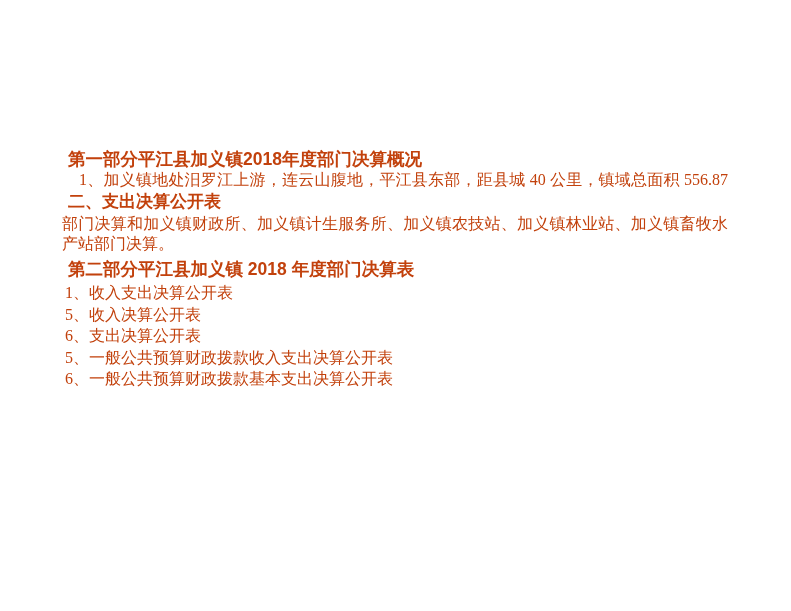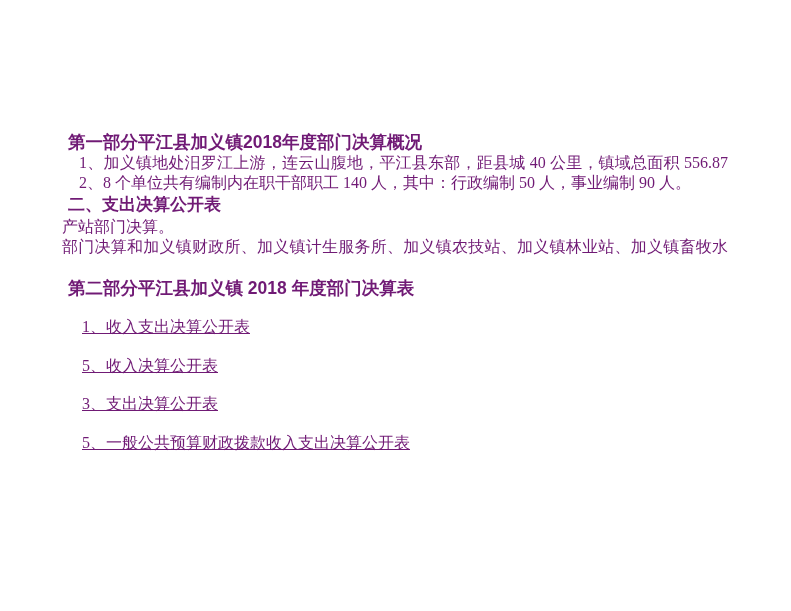--- a/index.html
+++ b/index.html
@@ -11,23 +11,23 @@
     overflow: hidden;
   }
   .page {
     position: absolute;
     inset: 0;
     background: #ffffff;
   }
   .doc {
     position: absolute;
     left: 62px;
-    top: 131px;
+    top: 148px;
     width: 666px;
-    color: #701a75;
+    color: #c2410c;
     font-family: "Liberation Serif", "DejaVu Serif", serif;
     font-size: 16px;
   }
   .heading {
     font-family: "Liberation Sans", "DejaVu Sans", sans-serif;
     font-weight: 700;
     padding-left: 6px;
   }
   .part-heading {
     font-size: 17.5px;
@@ -40,49 +40,48 @@
   .line {
     margin: 0;
     line-height: 20px;
   }
   .indent { text-indent: 17px; }
   .justify {
     text-align: justify;
     text-align-last: justify;
   }
   .part2-heading {
-    margin-top: 20px;
+    margin-top: 4px;
     margin-bottom: 2px;
   }
   .list-item {
-    margin: 17px;
+    margin: 0;
     line-height: 21.5px;
     padding-left: 3px;
-    text-decoration: underline;
   }
 </style>
 </head>
 <body>
 
 <div class="page">
   <div class="doc">
 
     <div class="heading part-heading">第一部分平江县加义镇2018年度部门决算概况</div>
 
 
     <p class="line indent justify">1、加义镇地处汨罗江上游，连云山腹地，平江县东部，距县城 40 公里，镇域总面积 556.87</p>
 
-    <p class="line indent">2、8 个单位共有编制内在职干部职工 140 人，其中：行政编制 50 人，事业编制 90 人。</p>
 
     <div class="heading sec-heading">二、支出决算公开表</div>
 
+    <p class="line justify">部门决算和加义镇财政所、加义镇计生服务所、加义镇农技站、加义镇林业站、加义镇畜牧水</p>
     <p class="line">产站部门决算。</p>
-    <p class="line justify">部门决算和加义镇财政所、加义镇计生服务所、加义镇农技站、加义镇林业站、加义镇畜牧水</p>
 
     <div class="heading part-heading part2-heading">第二部分平江县加义镇 2018 年度部门决算表</div>
 
     <p class="list-item">1、收入支出决算公开表</p>
     <p class="list-item">5、收入决算公开表</p>
-    <p class="list-item">3、支出决算公开表</p>
+    <p class="list-item">6、支出决算公开表</p>
     <p class="list-item">5、一般公共预算财政拨款收入支出决算公开表</p>
+    <p class="list-item">6、一般公共预算财政拨款基本支出决算公开表</p>
 
   </div>
 </div>
 
 </body></html>

